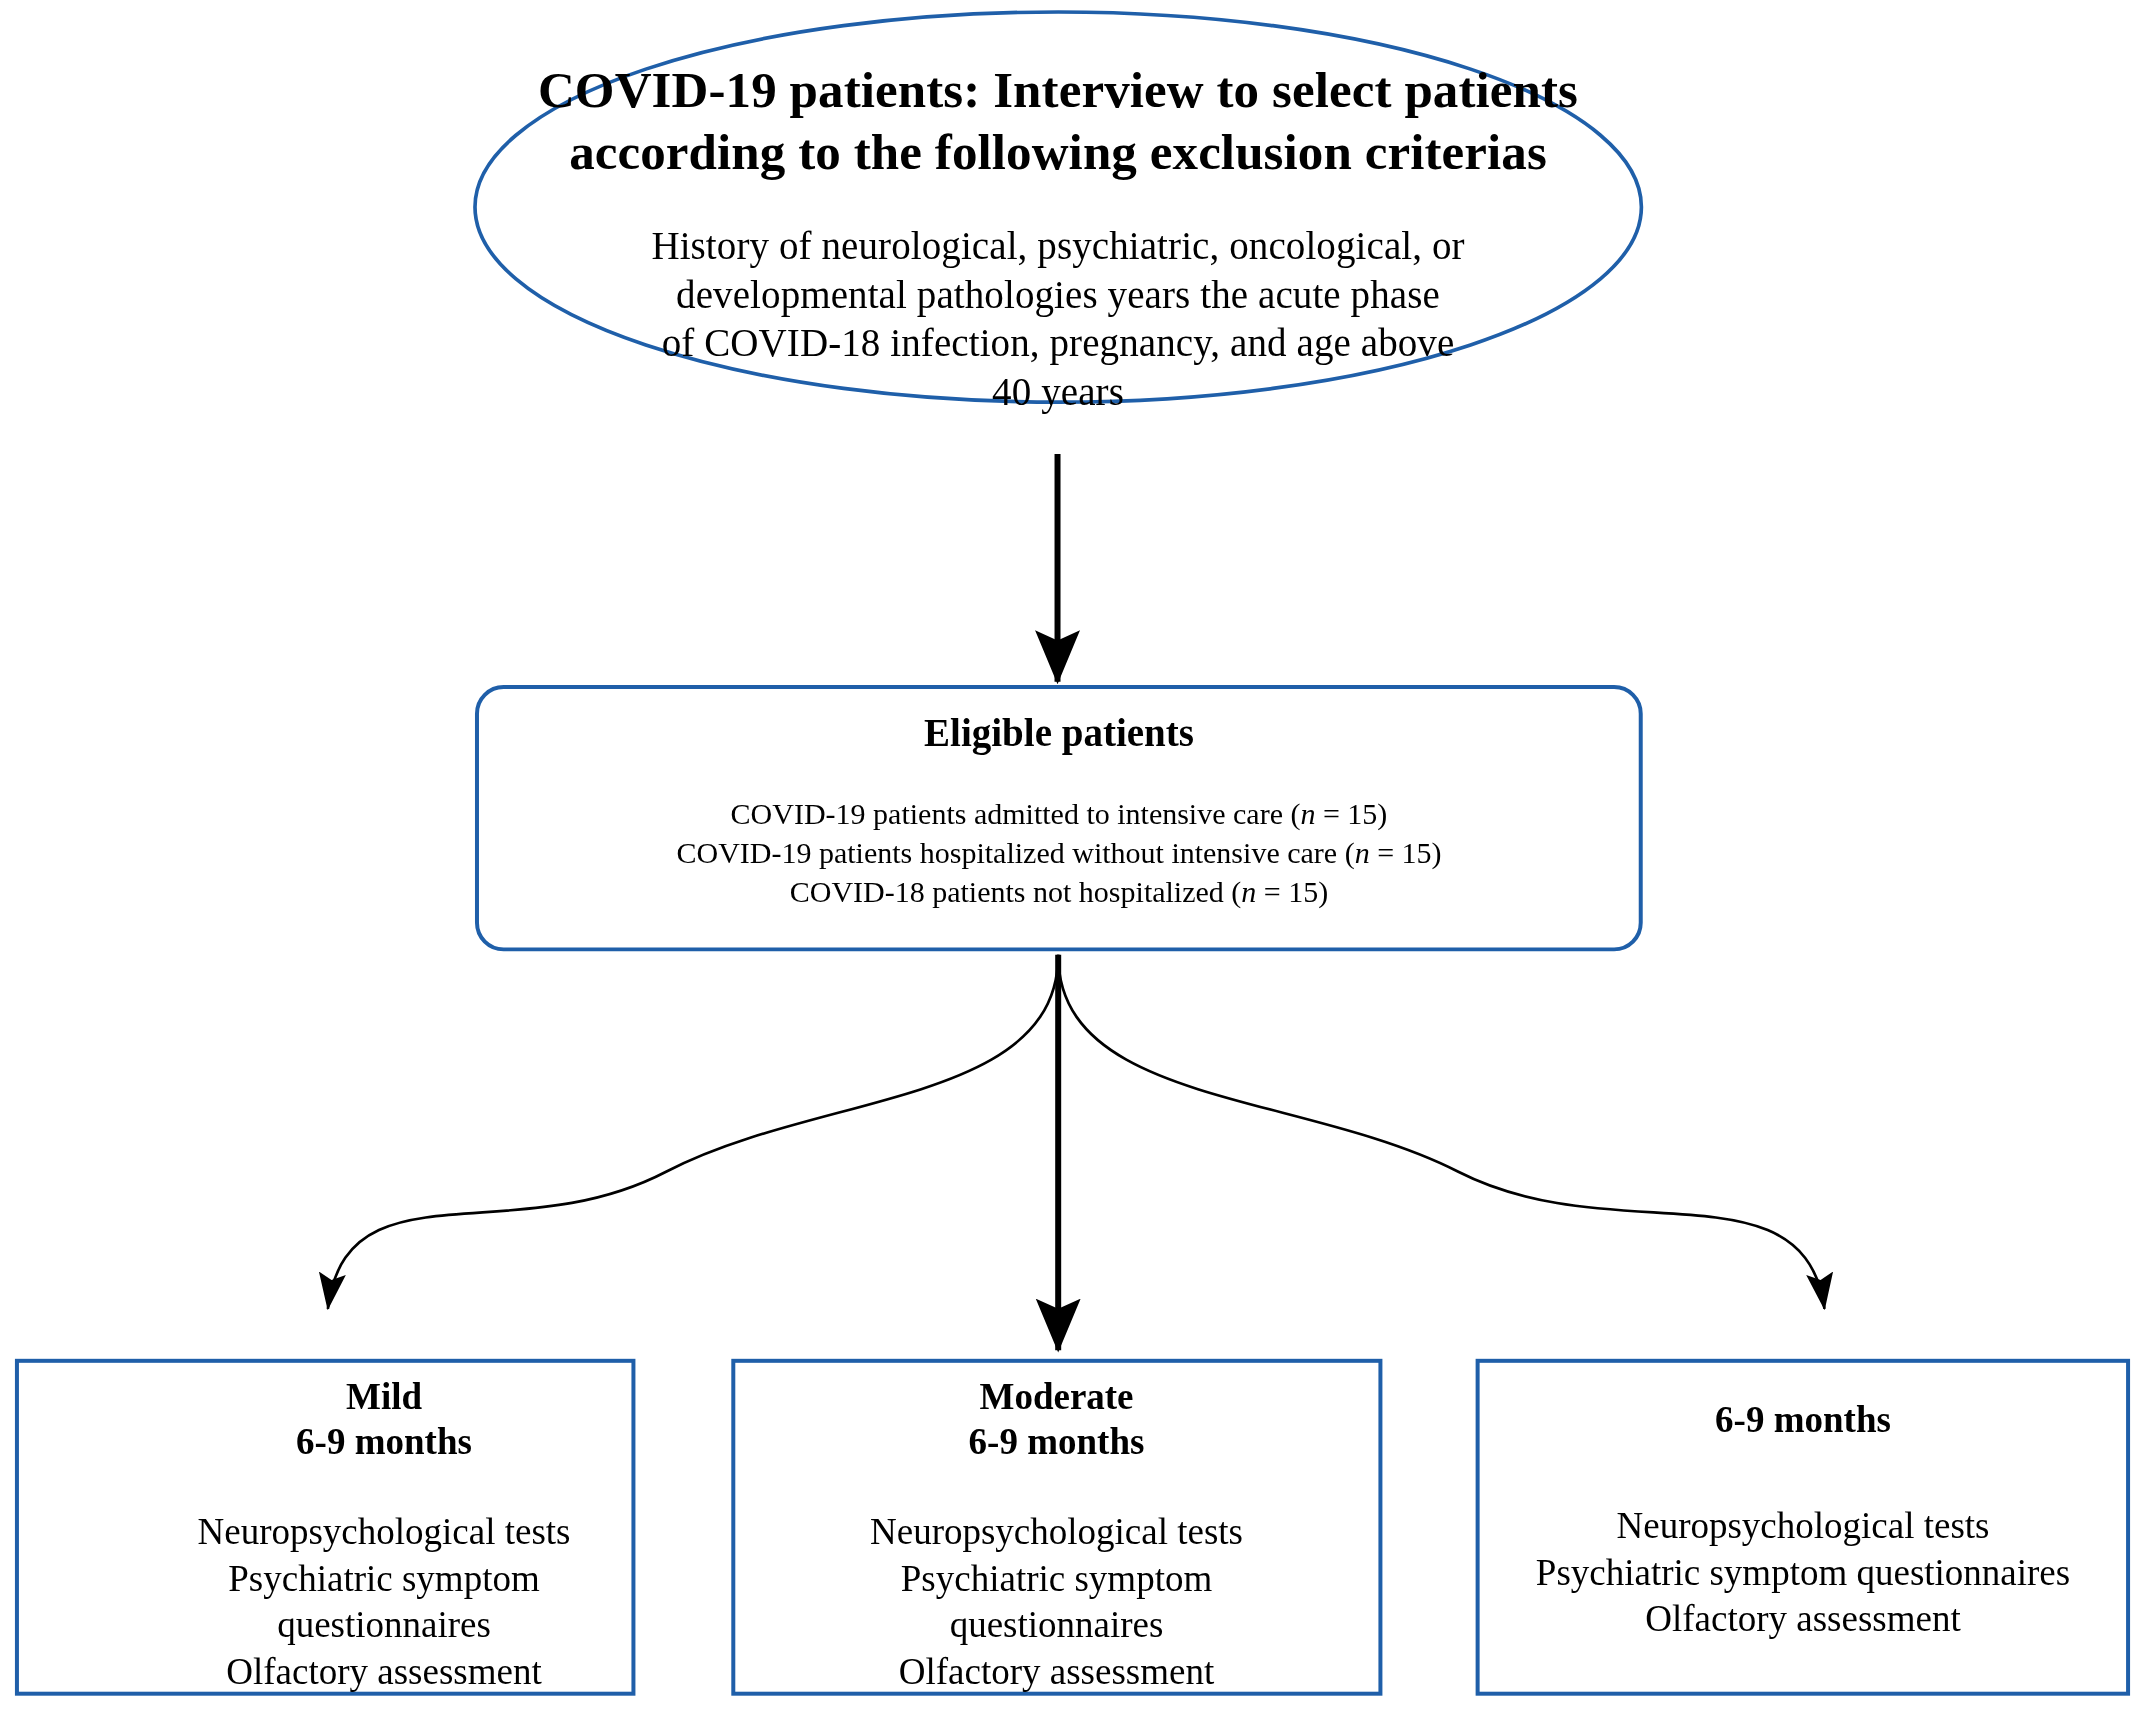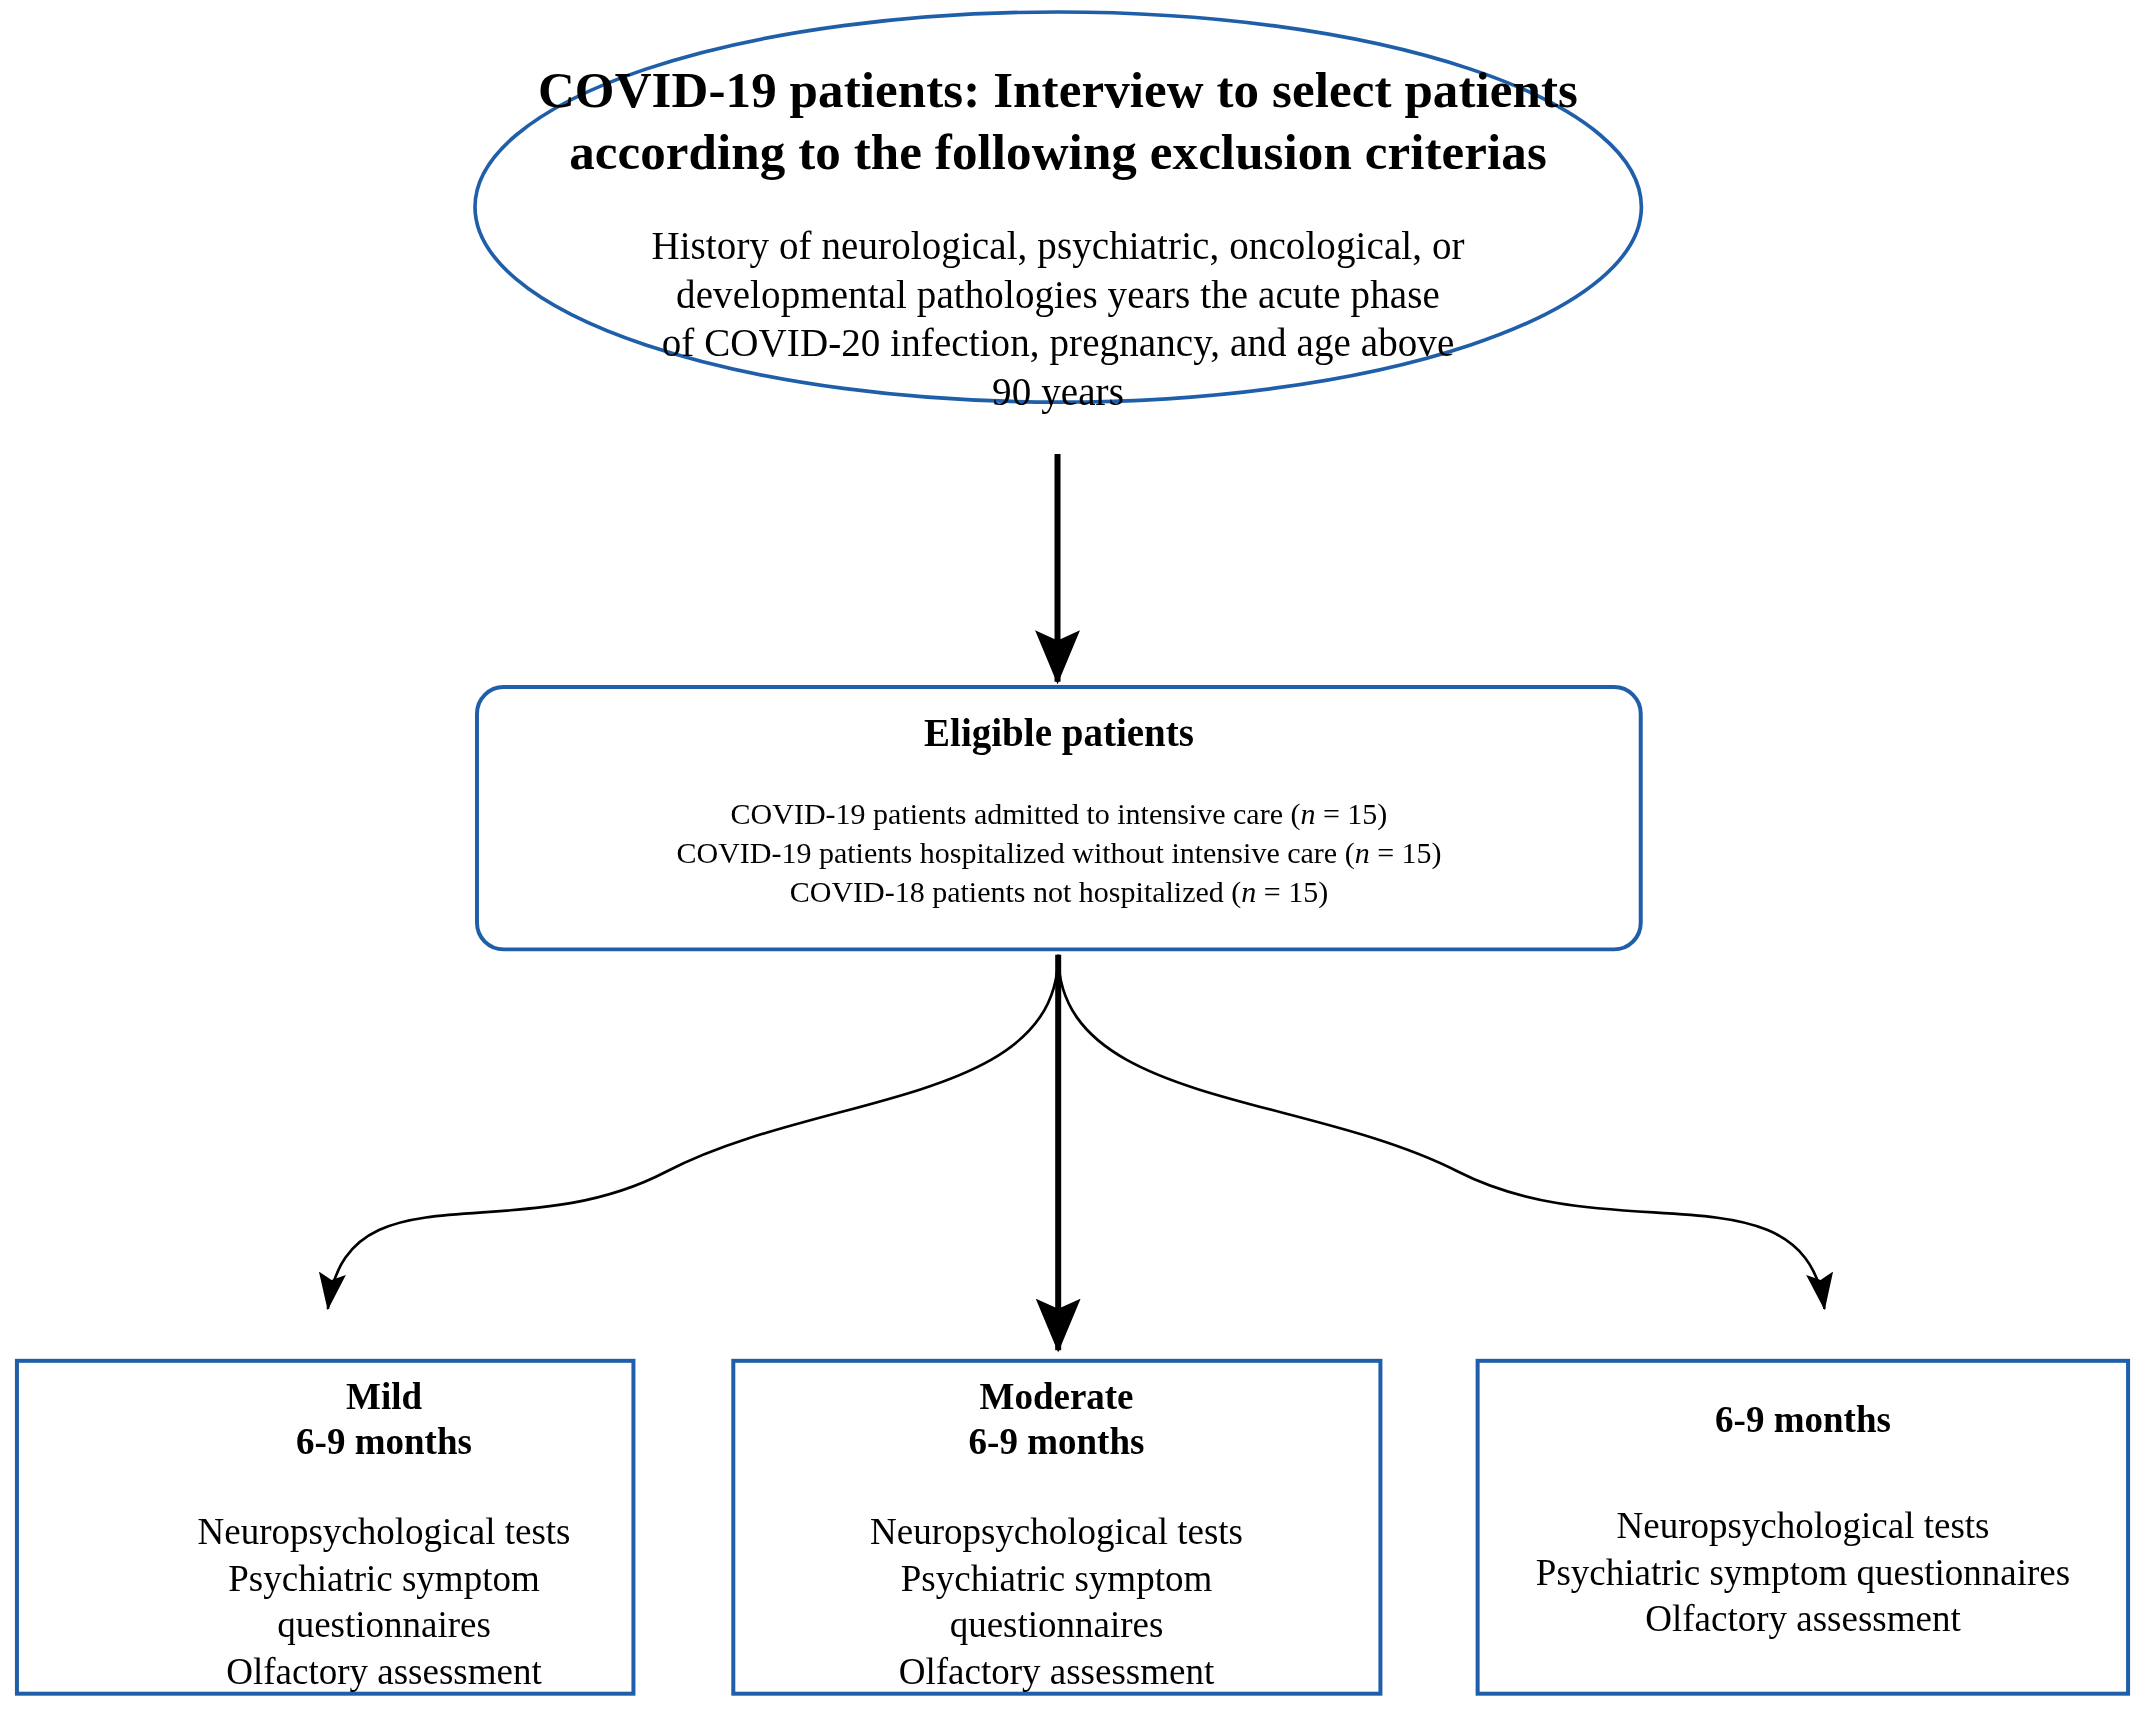--- a/index.html
+++ b/index.html
@@ -128,22 +128,22 @@
   </svg>
 
   <div class="node-text" id="ellipse-text">
     <div class="title">
       <div>COVID-19 patients: Interview to select patients</div>
       <div>according to the following exclusion criterias</div>
     </div>
     <div class="body">
       <div>History of neurological, psychiatric, oncological, or</div>
       <div>developmental pathologies years the acute phase</div>
-      <div>of COVID-20 infection, pregnancy, and age above</div>
-      <div>90 years</div>
+      <div>of COVID-18 infection, pregnancy, and age above</div>
+      <div>40 years</div>
     </div>
   </div>
 
   <div class="node-text" id="eligible-text">
     <div class="title">Eligible patients</div>
     <div class="lines">
       <div>
         <span>COVID-19 patients admitted to intensive care (</span><span class="ital">n</span><span> = 15)</span>
       </div>
       <div>

